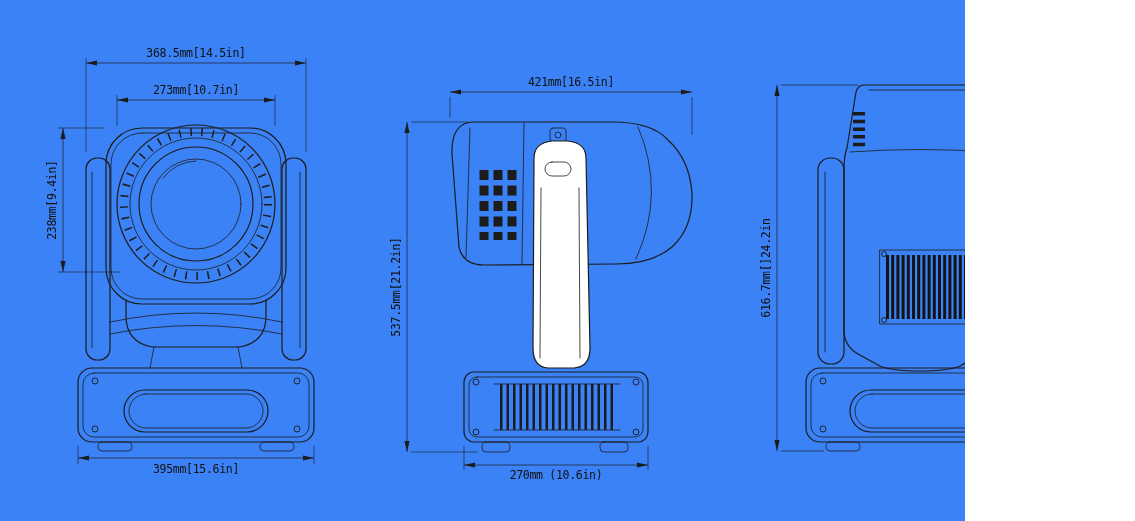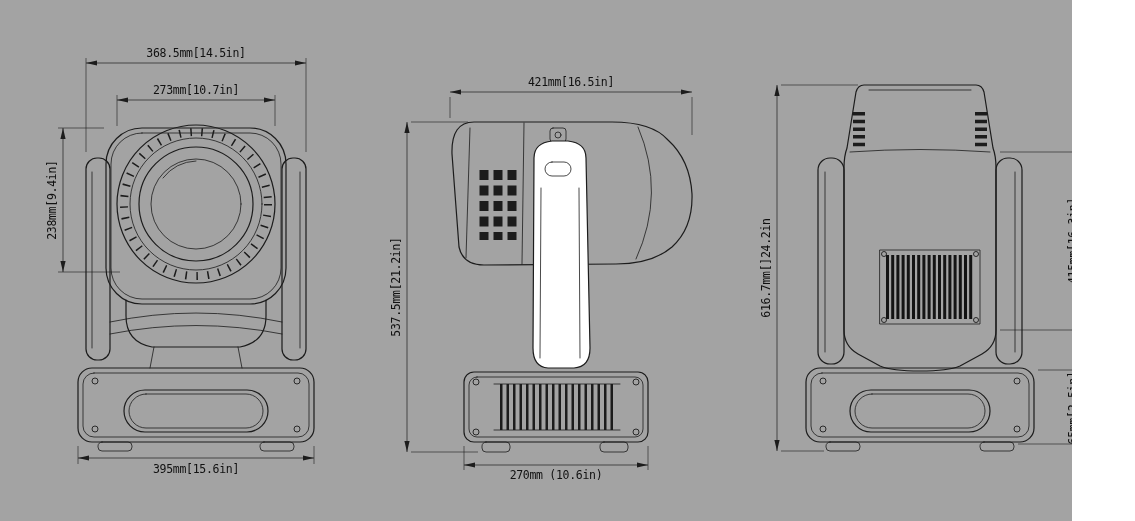--- a/index.html
+++ b/index.html
@@ -1,16 +1,16 @@
 <!DOCTYPE html>
 <html><head>
 <meta charset="utf-8">
 <style>
   html,body{margin:0;padding:0;background:#ffffff;}
-  #stage{position:relative;width:1072px;height:521px;background:#a3a3a3;overflow:hidden;}
+  #stage{position:relative;width:965px;height:521px;background:#3b82f6;overflow:hidden;}
   svg{display:block;}
   .outline{fill:none;stroke:#1c1c1c;stroke-width:1.2;stroke-linejoin:round;stroke-linecap:round;}
   .thin{stroke-width:0.8;}
   .whitefill{fill:#ffffff;stroke:#1c1c1c;stroke-width:1.2;stroke-linejoin:round;}
   .tick{fill:none;stroke:#1c1c1c;stroke-width:8;stroke-dasharray:1.5 9.6;}
   .vent{stroke:#1c1c1c;stroke-width:9;stroke-dasharray:10 5.5;fill:none;}
   .ventH{stroke:#1c1c1c;stroke-width:12;stroke-dasharray:3.5 4.2;fill:none;}
   .fins{stroke:#1c1c1c;stroke-width:46;stroke-dasharray:2.5 4;fill:none;}
   .hs{stroke:#141414;stroke-width:64;stroke-dasharray:3 2.2;fill:none;}
   .screw{fill:none;stroke:#1c1c1c;stroke-width:0.9;}

